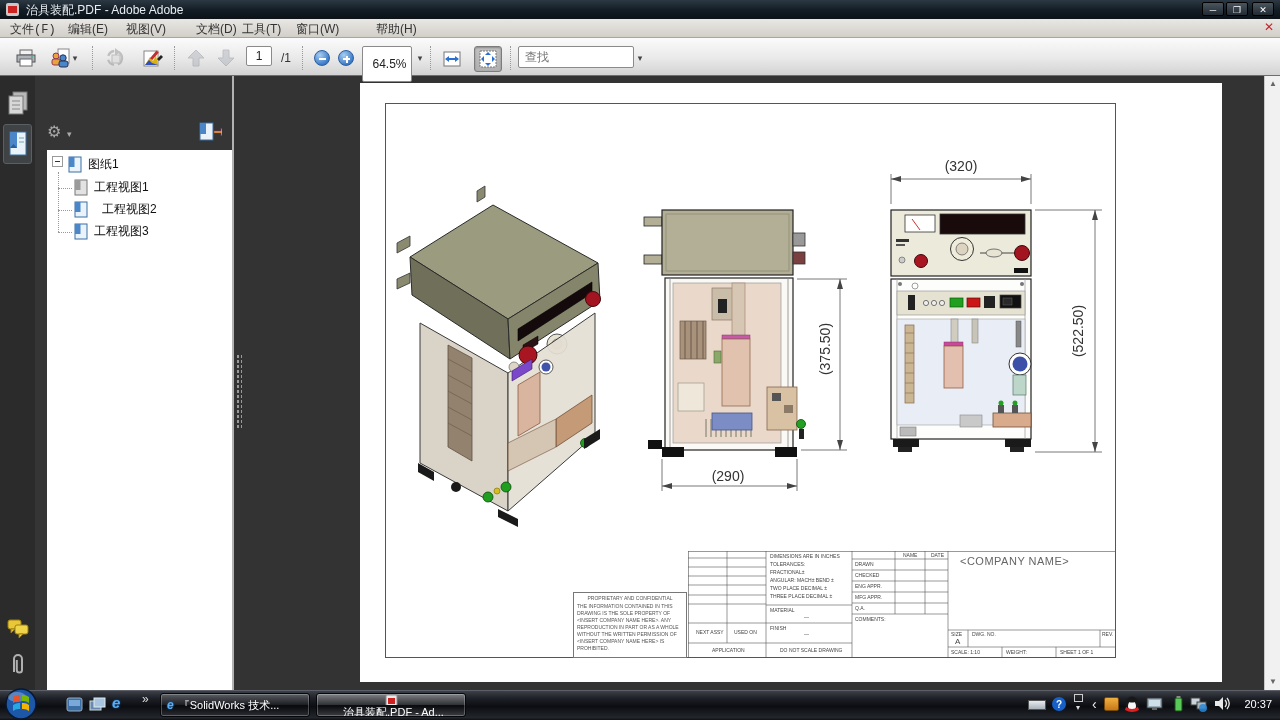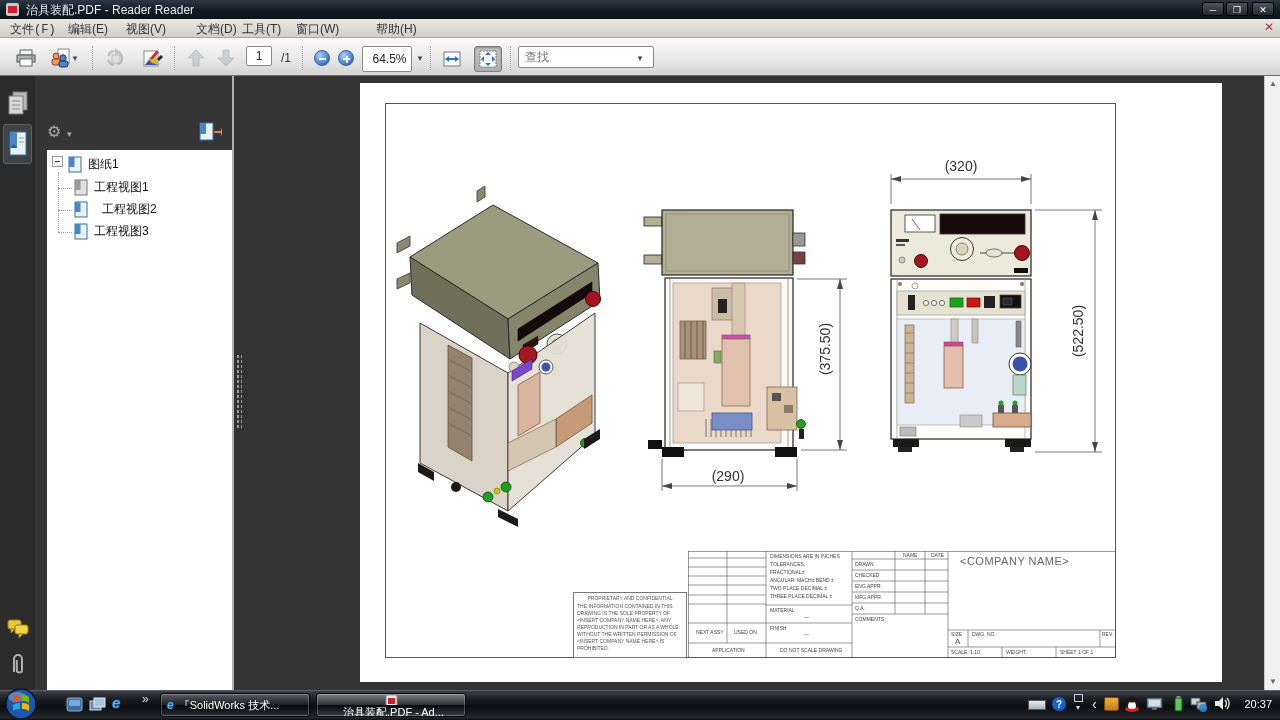--- a/index.html
+++ b/index.html
@@ -29,22 +29,22 @@
   .tool{position:absolute;top:8px;height:24px;display:flex;align-items:center;justify-content:center;}
   .sep{position:absolute;top:8px;height:24px;width:0;border-left:1px dotted #9a9a9a;}
   .navdis{opacity:.45;}
   .zoombtn{width:16px;height:16px;border-radius:50%;background:radial-gradient(circle at 35% 30%,#a9cdf2,#3d7cc9 70%,#2a5fa0);
     border:1px solid #2a5fa0;position:relative;}
   .zoombtn i{position:absolute;background:#fff;}
   .zb-h{left:4px;top:7px;width:7px;height:2px;}
   .zb-v{left:6.5px;top:4.5px;width:2px;height:7px;}
   .txtbox{background:#fff;border:1px solid #8a8a8a;border-radius:2px;font-size:12px;color:#222;}
   .pageinput{width:26px;height:20px;text-align:center;padding:0;}
-  .zoomval{width:50px;height:26px;line-height:18px;padding-left:5px;}
-  .findbox{width:136px;height:22px;padding:0 6px;font-size:12px;}
+  .zoomval{width:50px;height:36px;line-height:18px;padding-left:5px;}
+  .findbox{width:116px;height:22px;padding:0 6px;font-size:12px;}
   .ddarrow{font-size:9px;color:#444;}
   .fitbtn{width:28px;height:26px;display:flex;align-items:center;justify-content:center;border-radius:3px;}
   .fit-active{background:linear-gradient(#c2c2c2,#b0b0b0);border:1px solid #7c7c7c;box-shadow:inset 0 1px 2px rgba(0,0,0,.3);}
 
   
   .iconstrip{position:absolute;left:0;top:76px;width:35px;height:614px;background:#2b2b2b;}
   .stripbtn{position:absolute;left:3px;width:29px;height:34px;display:flex;align-items:center;justify-content:center;border-radius:3px;}
   .strip-active{background:#3f4345;border:1px solid #5a5f62;}
   .panel{position:absolute;left:35px;top:76px;width:197px;height:614px;background:#353535;}
   .panelhdr{position:absolute;left:0;top:0;width:100%;height:42px;color:#d8d8d8;font-size:12px;}
@@ -94,21 +94,21 @@
   .clock{position:absolute;right:8px;top:8px;color:#fff;font-size:11px;}
   .ie-e{color:#58aef0;font-size:15px;font-weight:bold;font-style:italic;line-height:15px;text-shadow:0 0 2px #1a5fae;}
 </style>
 </head>
 <body>
 
 <div class="screen">
 
   <div class="titlebar">
     <div class="pdficon"></div>
-    <div class="ttl">治具装配.PDF - Reader Reader</div>
+    <div class="ttl">治具装配.PDF - Adobe Adobe</div>
     <div class="winbtn" style="right:56px;">─</div>
     <div class="winbtn" style="right:32px;">❐</div>
     <div class="winbtn" style="right:6px;">✕</div>
   </div>
 
   <div class="menubar">
     <span class="mi" style="left:10px;font-family:Liberation Mono, monospace;">文件(F)</span>
     <span class="mi" style="left:68px;">编辑(E)</span>
     <span class="mi" style="left:126px;">视图(V)</span>
     <span class="mi" style="left:184px;margin-left:12px;">文档(D)</span>

